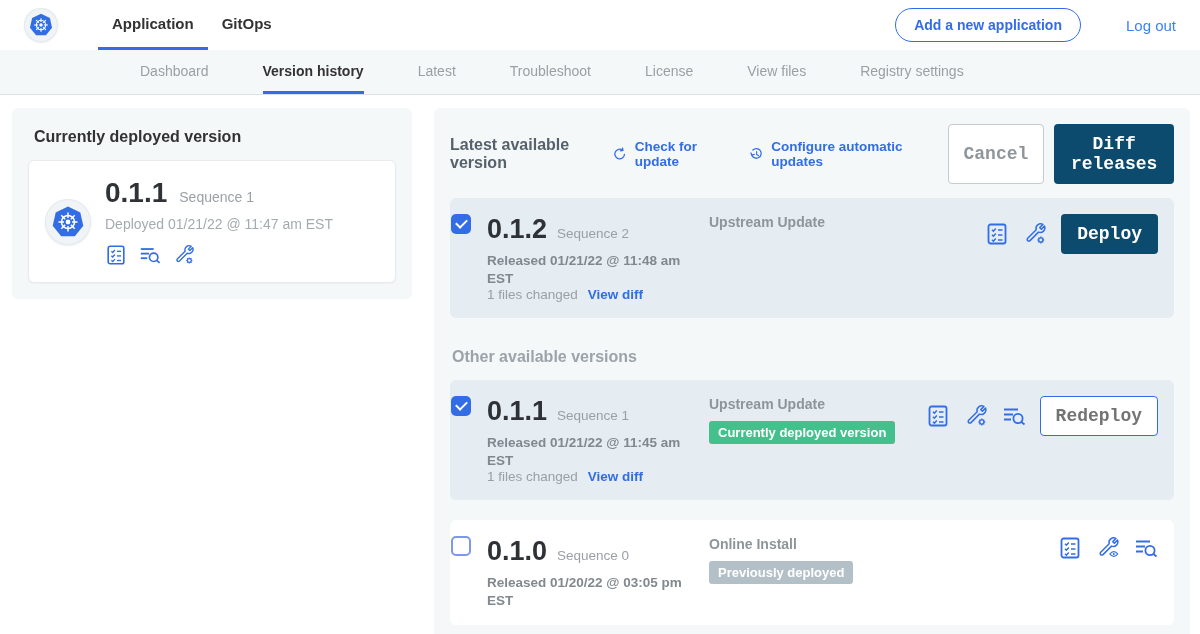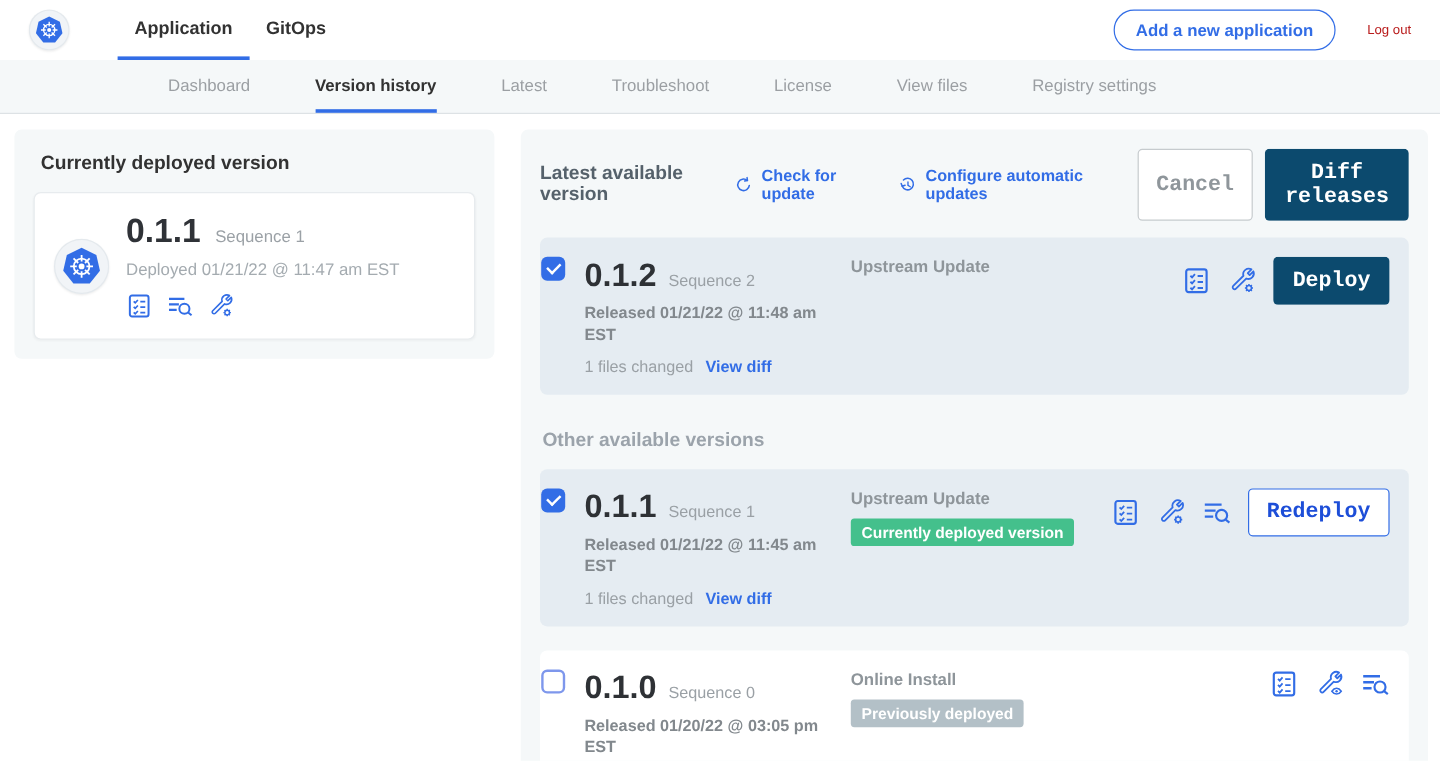--- a/index.html
+++ b/index.html
@@ -13,21 +13,21 @@
     display:flex; align-items:center; justify-content:center; align-self:center; }
   .logo-badge svg { width:26px; height:26px; color:#326de6; }
   .nav-tabs { display:flex; margin-left:40px; }
   .nav-tab { display:flex; align-items:center; padding:0 14px; font-size:15px; font-weight:700;
     color:#323232; border-bottom:3px solid transparent; cursor:pointer; }
   .nav-tab.active { border-bottom-color:#326de6; }
   .nav-right { margin-left:auto; display:flex; align-items:center; gap:26px; }
   .pill-btn { background:#fff; border:1px solid #326de6; color:#326de6; font-weight:700;
     font-size:14px; border-radius:17px; padding:8px 18px; cursor:pointer;
     font-family:inherit; }
-  .logout { font-size:11px; color:#b91c1c; cursor:pointer; }
+  .logout { font-size:15px; color:#3b82f6; cursor:pointer;margin-left:19px; }
 
   
   .subnav { height:45px; background:#f5f8f9; border-bottom:1px solid #dde2e5;
     display:flex; padding-left:140px; gap:54px; }
   .subnav-item { display:flex; align-items:center; font-size:14px; color:#9b9fa3;
     border-bottom:3px solid transparent; cursor:pointer; }
   .subnav-item.active { color:#323232; font-weight:700; border-bottom-color:#326de6; }
 
   
   .main { display:flex; align-items:flex-start; gap:22px; padding:13px 10px 0 12px; }
@@ -53,40 +53,40 @@
   .rp-header { display:flex; align-items:center; }
   .rp-title { font-size:16px; font-weight:700; color:#55616b; margin-right:16px; }
   .link { color:#326de6; font-weight:700; font-size:13.5px; display:flex; align-items:center;
     gap:7px; cursor:pointer; margin-right:26px; }
   .link svg { width:19px; height:19px; }
   .rp-actions { margin-left:auto; display:flex; gap:10px; }
   .btn { border-radius:4px; font-size:18px; font-weight:700; padding:9px 15px;
     cursor:pointer; border:1px solid transparent; font-family:Liberation Mono, monospace; }
   .btn-cancel { background:#fff; border-color:#c6cbce; color:#8f969b; }
   .btn-primary { background:#0c4a6e; color:#fff; }
-  .btn-outline { background:#fff; border-color:#326de6; color:#1d4ed8; }
+  .btn-outline { background:#fff; border-color:#326de6; color:#737373; }
 
   
   .version-row { display:flex; align-items:flex-start; background:#e5ecf2; border-radius:6px;
     padding:16px 16px 16px 1px; margin-top:14px; }
   .version-row.plain { background:#fff; }
   .vr-checkbox { width:20px; height:20px; border-radius:5px; flex:none; margin-right:16px;
     cursor:pointer; position:relative; }
   .vr-checkbox.checked { background:#326de6; }
   .vr-checkbox.checked::after { content:""; position:absolute; left:5px; top:5px;
     width:9px; height:5px; border-left:2.5px solid #fff; border-bottom:2.5px solid #fff;
     transform:rotate(-45deg); }
   .vr-checkbox.unchecked { background:#fff; border:2px solid #7e97ec; }
   .vr-info { width:212px; flex:none; }
   .vi-line { display:flex; align-items:baseline; gap:10px; }
   .vi-num { font-size:27px; font-weight:700; color:#2e3135; }
   .vi-seq { font-size:13.5px; color:#9aa0a5; }
   .vi-released { font-size:13.5px; font-weight:700; color:#82888d; margin-top:7px;
     width:196px; line-height:1.3; }
-  .vi-files { margin-top:11px; font-size:13.5px; color:#9aa0a5; display:flex; gap:10px; }
+  .vi-files { margin-top:0; font-size:13.5px; color:#9aa0a5; display:flex; gap:10px; }
   .vi-files .view-diff { color:#326de6; font-weight:700; cursor:pointer; }
   .vr-source { flex:1; padding-left:10px; }
   .src-label { font-size:14px; font-weight:700; color:#8e959a; }
   .src-badge { display:inline-block; margin-top:9px; font-size:13px; font-weight:700;
     color:#fff; padding:4px 9px; border-radius:3px; }
   .badge-green { background:#44c08c; }
   .badge-gray { background:#b3c0c7; }
   .vr-actions { margin-left:auto; display:flex; align-items:center; gap:14px; }
   .other-title { font-size:16px; color:#9ba3ab; margin:30px 0 2px 2px; }
 </style>

